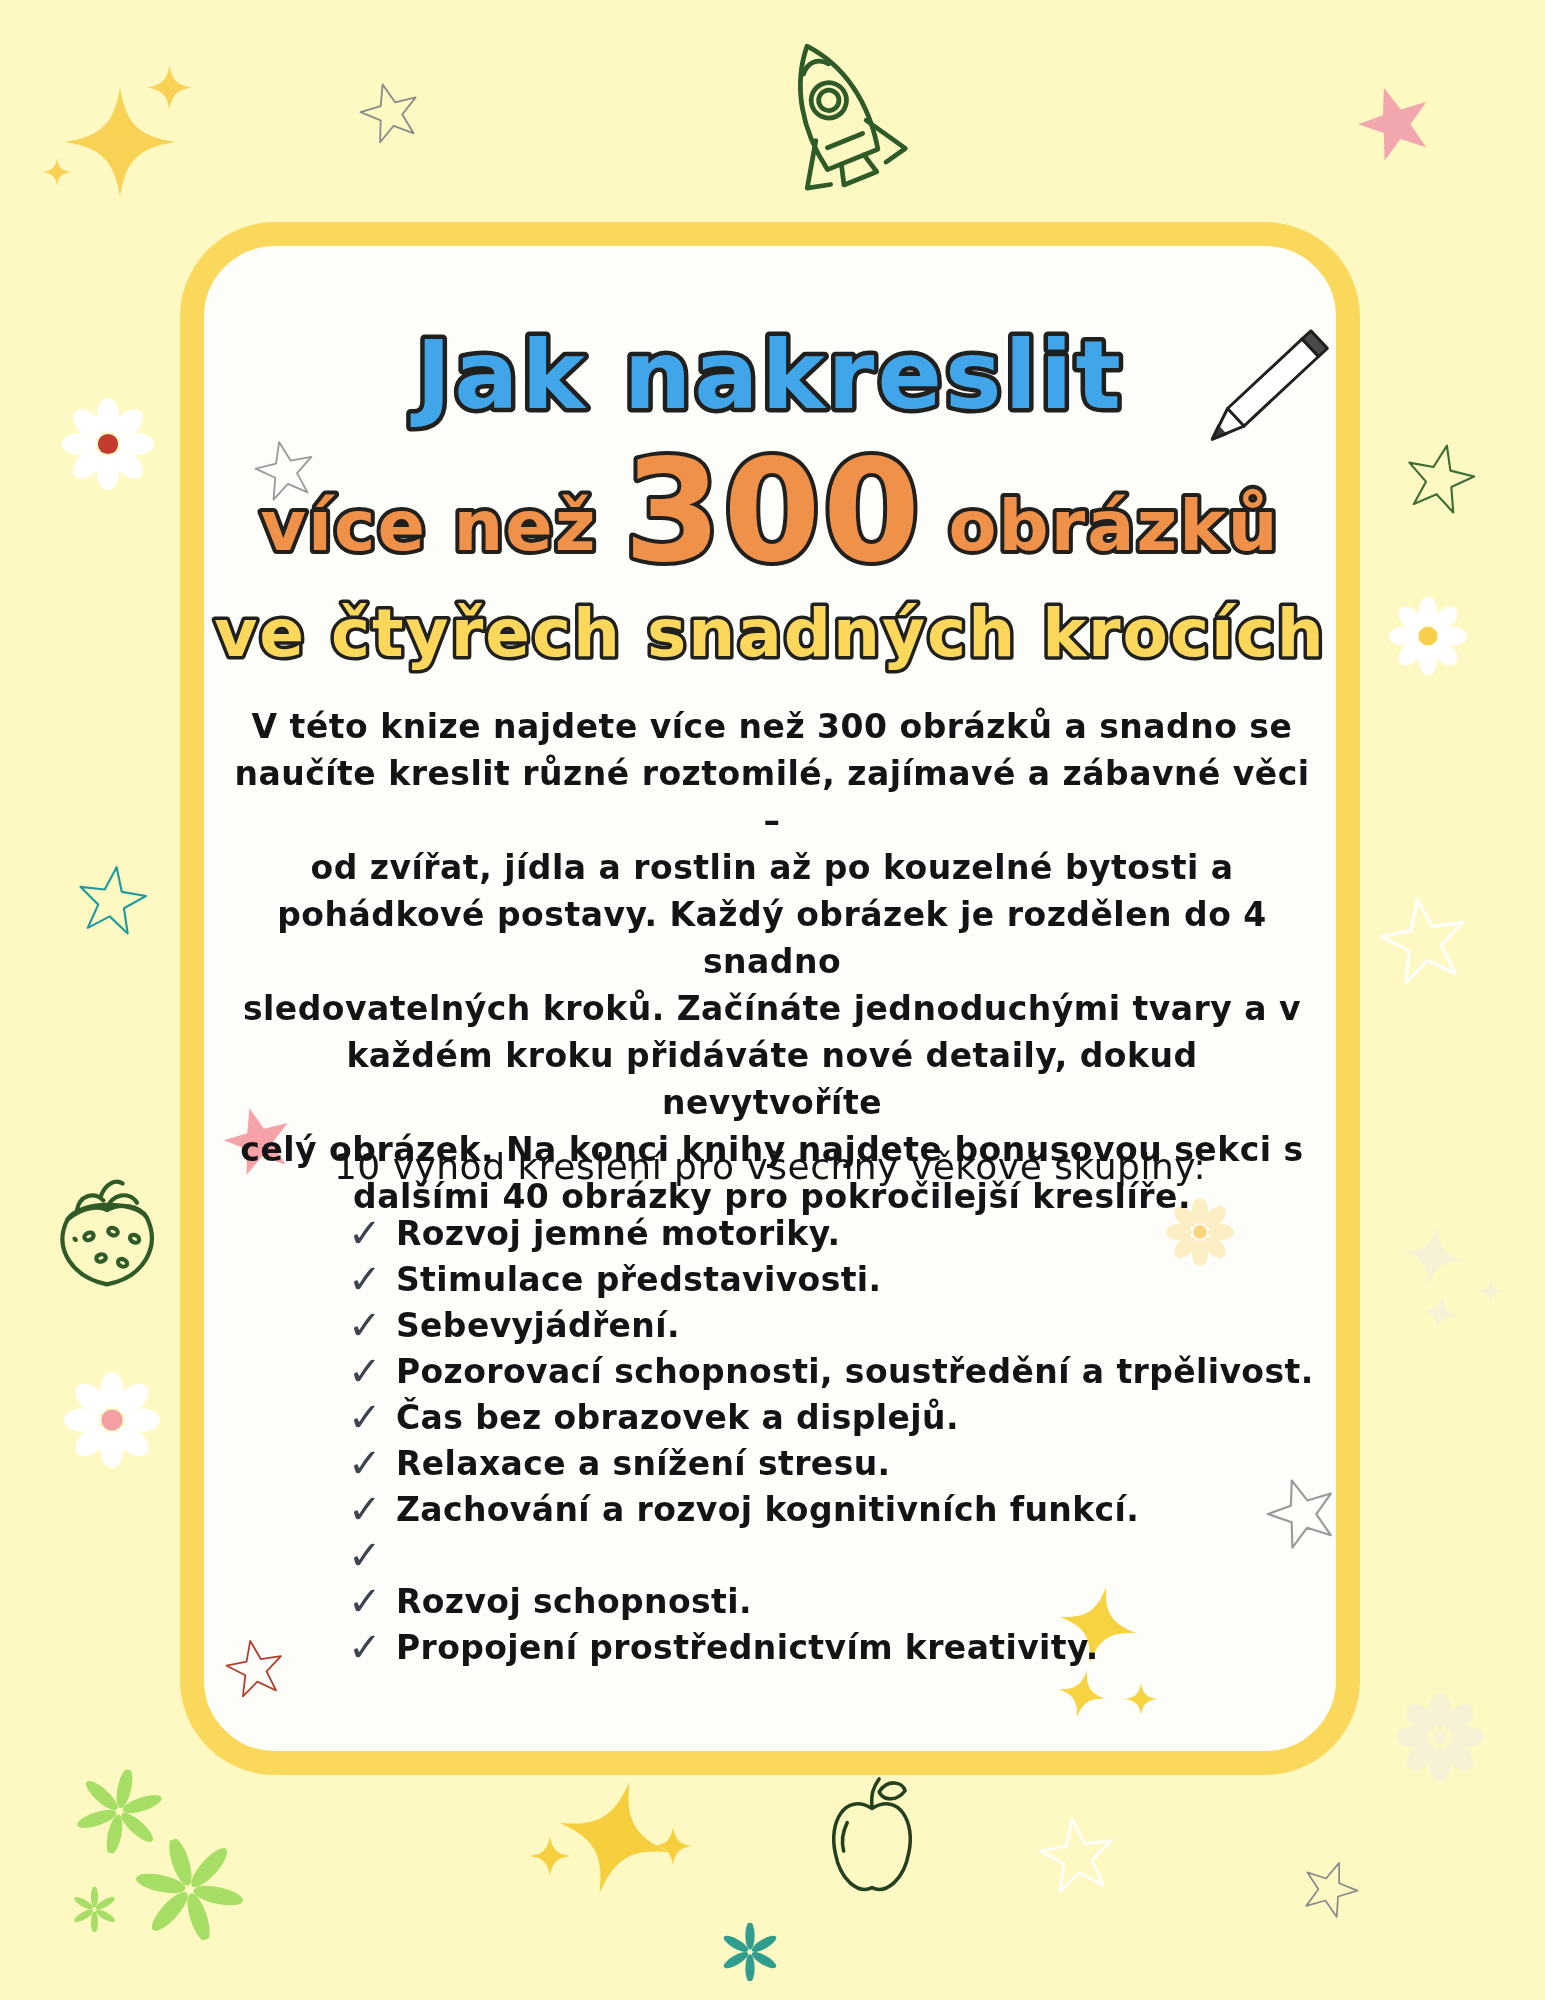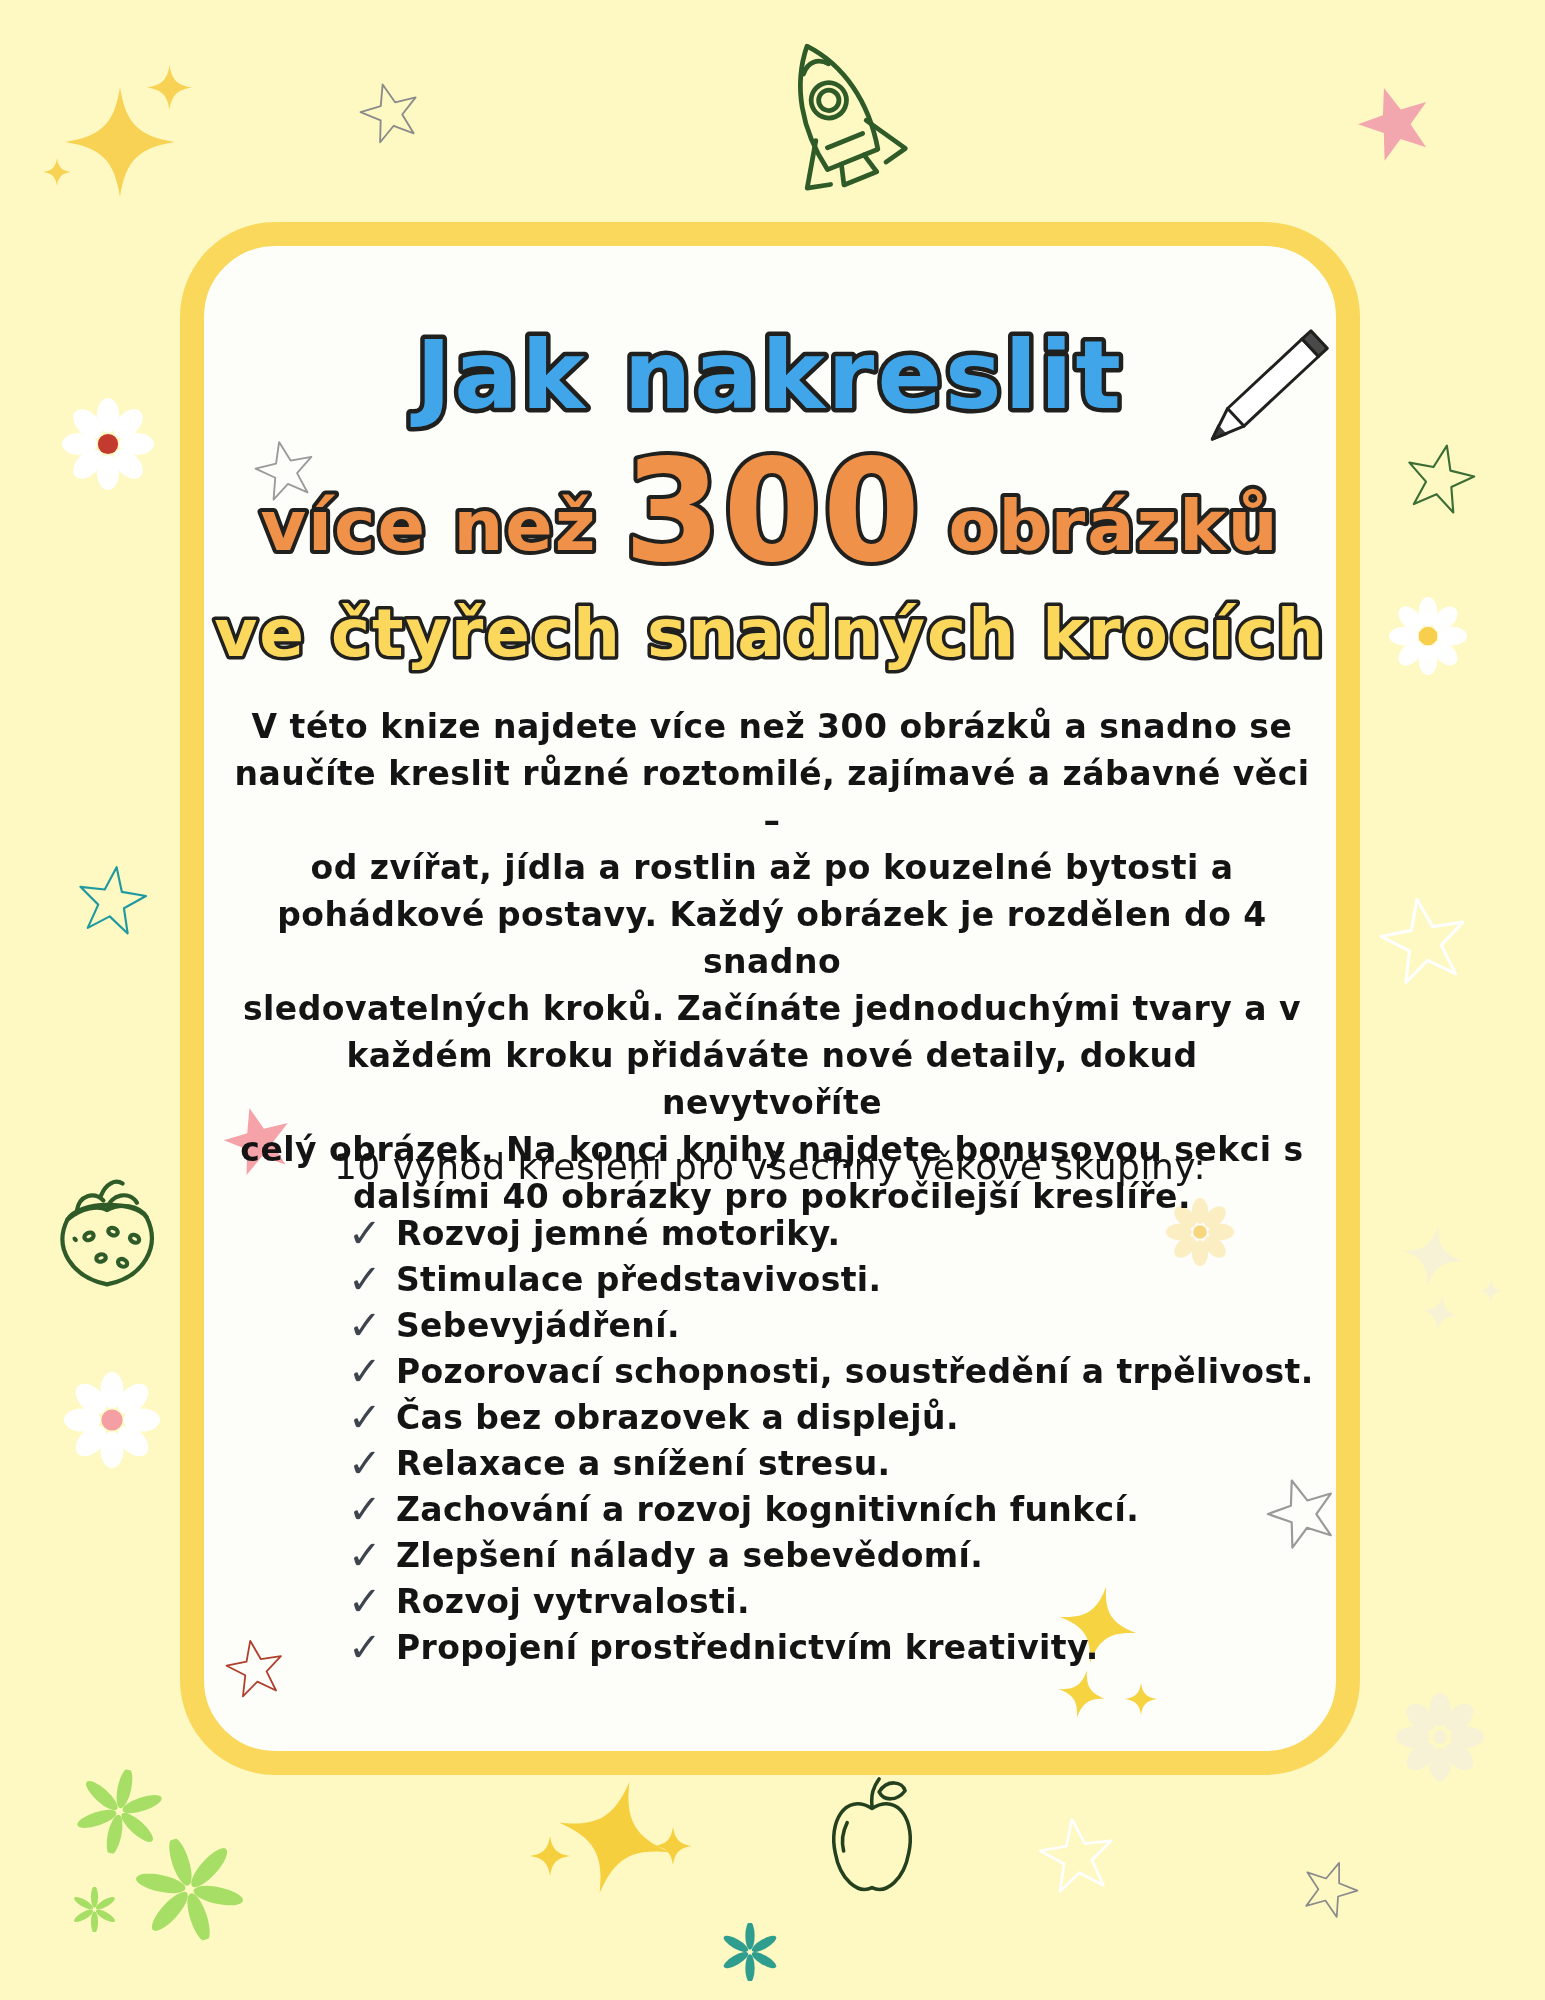--- a/index.html
+++ b/index.html
@@ -260,25 +260,24 @@
       <li>
         <span class="check">✓</span>
         <span>Relaxace a snížení stresu.</span>
       </li>
       <li>
         <span class="check">✓</span>
         <span>Zachování a rozvoj kognitivních funkcí.</span>
       </li>
       <li>
         <span class="check">✓</span>
-        <span>Zlepšení nálady a sebevědomí.</span>
-      </li>
-      <li>
-        <span class="check">✓</span>
-        <span>Rozvoj vytrvalosti.</span>
+      </li>
+      <li>
+        <span class="check">✓</span>
+        <span>Rozvoj schopnosti.</span>
       </li>
       <li>
         <span class="check">✓</span>
         <span>Propojení prostřednictvím kreativity.</span>
       </li>
     </ul>
 
 </div>
 
 </body></html>

